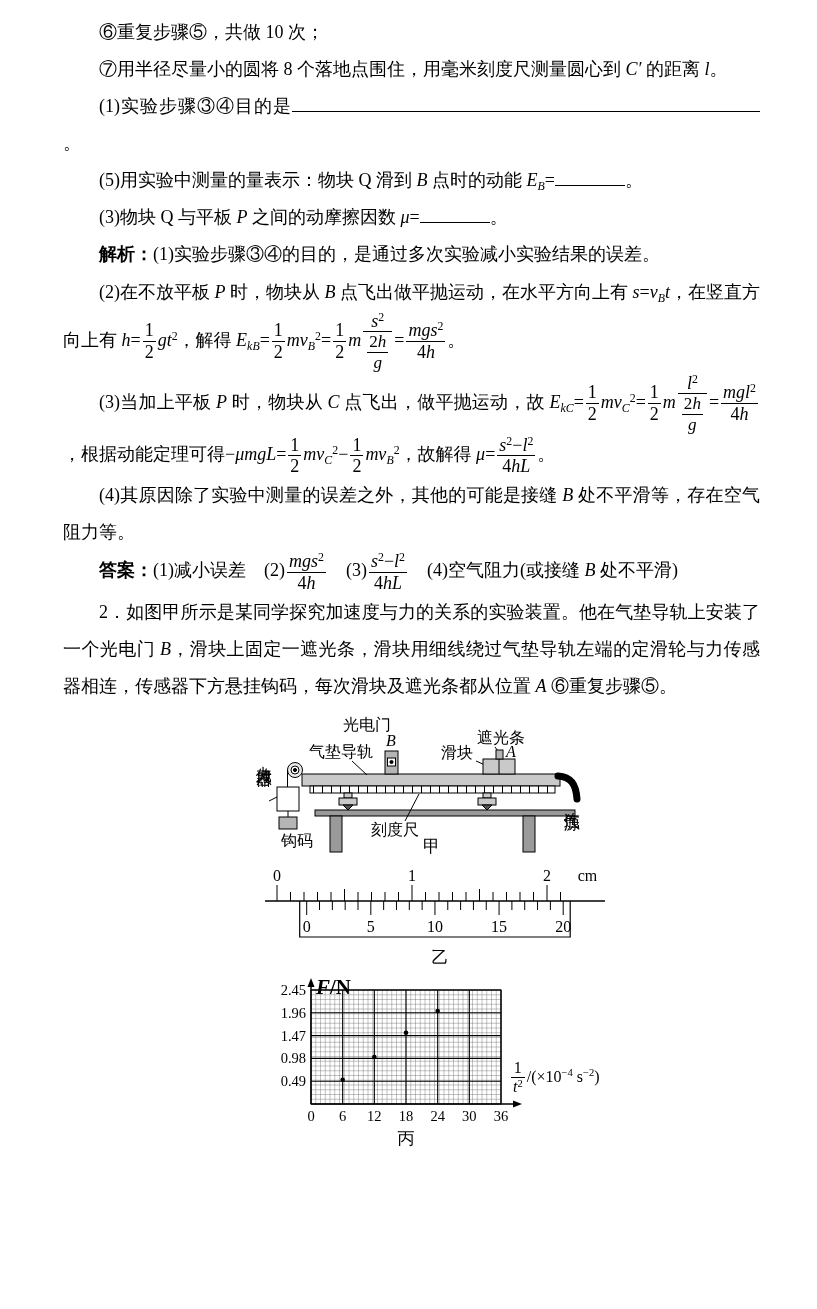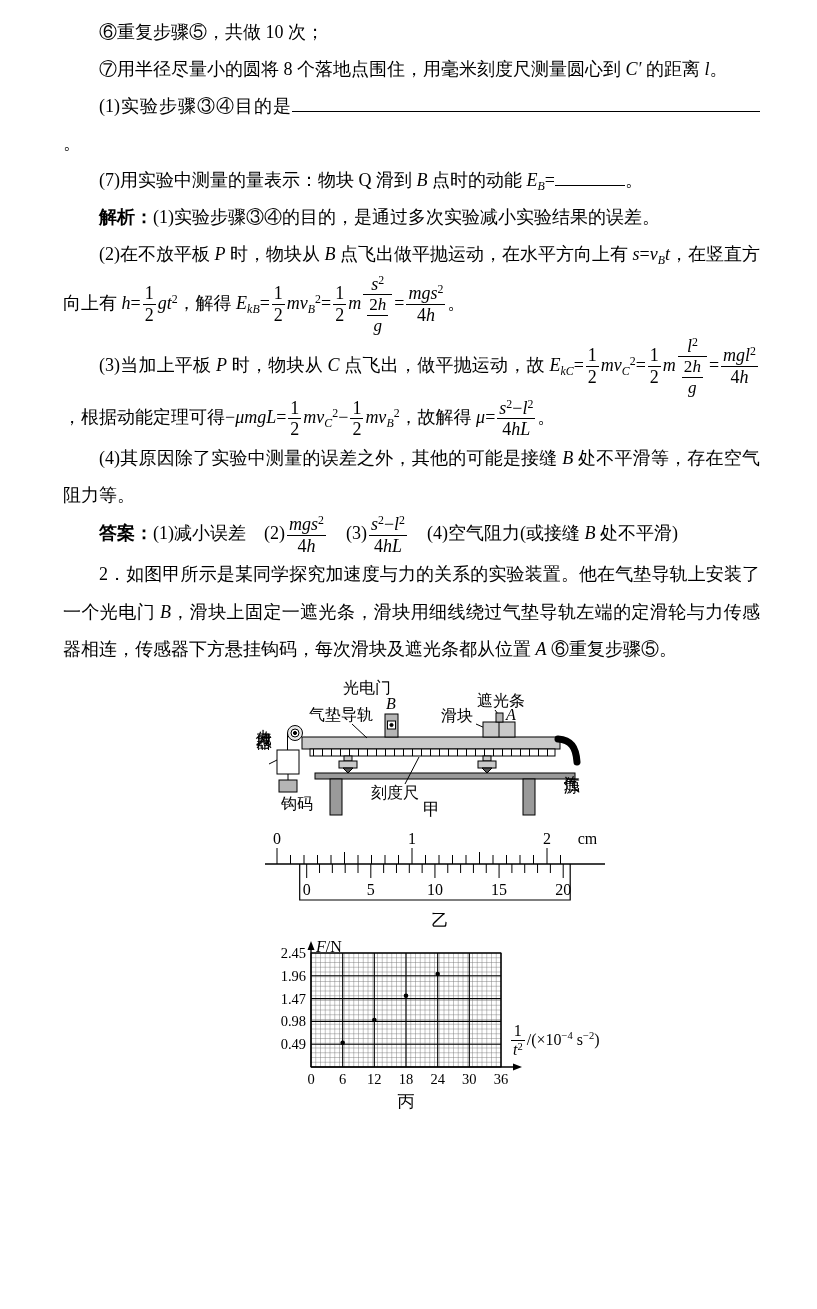--- a/index.html
+++ b/index.html
@@ -24,35 +24,36 @@
   .fig{position:relative;}
   #fig-jia{width:360px;height:140px;margin:12px 0 2px 192px;}
   #fig-yi{width:350px;margin:4px 0 0 202px;}
   #fig-bing{width:400px;height:178px;margin:6px 0 0 202px;}
   .flabel{position:absolute;font-size:16px;line-height:1.05;white-space:nowrap;}
   .em{font-style:italic;font-size:16px;}
   .vert{writing-mode:vertical-rl;text-orientation:upright;letter-spacing:2px;}
   .figcap{font-size:17px;text-align:center;margin:0;}
   #cap-yi{width:350px;}
   #cap-bing{position:absolute;left:46px;top:152px;width:190px;text-align:center;}
-  #chart-ylab{position:absolute;left:51px;top:0px;font-size:16px;}
+  #chart-ylab{position:absolute;left:51px;top:0px;font-size:21px;font-weight:bold;}
   #chart-xlab{position:absolute;left:244px;top:84px;font-size:16px;}
   svg text{font-family:"Liberation Serif","DejaVu Serif",serif;fill:#000;}
   .rtxt{font-size:16px;}
   .ctxt{font-size:14.5px;}
 </style>
 </head>
 <body>
 
 <div class="page">
 
   <p class="para"><span class="tt">⑥重复步骤⑤，共做 10 次；</span></p>
   <p class="para"><span class="tt">⑦用半径尽量小的圆将 8 个落地点围住，用毫米刻度尺测量圆心到 </span><span class="m">C′</span><span class="tt"> 的距离 </span><span class="m">l</span><span class="tt">。</span></p>
   <p class="para"><span class="tt">(1)实验步骤③④目的是</span><span class="bl" style="width: 468px;"></span><span class="tt">。</span></p>
-  <p class="para"><span class="tt">(7)用实验中测量的量表示：物块 Q 滑到 </span><span class="m">B</span><span class="tt"> 点时的动能 </span><span class="m">E</span><span class="ss">B</span><span class="tt">=</span><span class="bl" style="width: 70px;"></span><span class="tt">。</span></p>
+  <p class="para"><span class="tt">(5)用实验中测量的量表示：物块 Q 滑到 </span><span class="m">B</span><span class="tt"> 点时的动能 </span><span class="m">E</span><span class="ss">B</span><span class="tt">=</span><span class="bl" style="width: 70px;"></span><span class="tt">。</span></p>
+  <p class="para"><span class="tt">(3)物块 Q 与平板 </span><span class="m">P</span><span class="tt"> 之间的动摩擦因数 </span><span class="m">μ</span><span class="tt">=</span><span class="bl" style="width: 70px;"></span><span class="tt">。</span></p>
   <p class="para"><span class="bb">解析：</span><span class="tt">(1)实验步骤③④的目的，是通过多次实验减小实验结果的误差。</span></p>
   <p class="para"><span class="tt">(2)在不放平板 </span><span class="m">P</span><span class="tt"> 时，物块从 </span><span class="m">B</span><span class="tt"> 点飞出做平抛运动，在水平方向上有 </span><span class="m">s</span><span class="tt">=</span><span class="m">v</span><span class="ss">B</span><span class="m">t</span><span class="tt">，在竖直方向上有 </span><span class="m">h</span><span class="tt">=</span><span class="frac"><span class="fn"><span class="tt">1</span></span><span class="fd"><span class="tt">2</span></span></span><span class="m">gt</span><span class="sp">2</span><span class="tt">，解得 </span><span class="m">E</span><span class="ss">kB</span><span class="tt">=</span><span class="frac"><span class="fn"><span class="tt">1</span></span><span class="fd"><span class="tt">2</span></span></span><span class="m">mv</span><span class="ss">B</span><span class="sp">2</span><span class="tt">=</span><span class="frac"><span class="fn"><span class="tt">1</span></span><span class="fd"><span class="tt">2</span></span></span><span class="m">m</span><span class="frac"><span class="fn"><span class="m">s</span><span class="sp">2</span></span><span class="fd"><span class="frac"><span class="fn"><span class="tt">2</span><span class="m">h</span></span><span class="fd"><span class="m">g</span></span></span></span></span><span class="tt">=</span><span class="frac"><span class="fn"><span class="m">mgs</span><span class="sp">2</span></span><span class="fd"><span class="tt">4</span><span class="m">h</span></span></span><span class="tt">。</span></p>
   <p class="para"><span class="tt">(3)当加上平板 </span><span class="m">P</span><span class="tt"> 时，物块从 </span><span class="m">C</span><span class="tt"> 点飞出，做平抛运动，故 </span><span class="m">E</span><span class="ss">kC</span><span class="tt">=</span><span class="frac"><span class="fn"><span class="tt">1</span></span><span class="fd"><span class="tt">2</span></span></span><span class="m">mv</span><span class="ss">C</span><span class="sp">2</span><span class="tt">=</span><span class="frac"><span class="fn"><span class="tt">1</span></span><span class="fd"><span class="tt">2</span></span></span><span class="m">m</span><span class="frac"><span class="fn"><span class="m">l</span><span class="sp">2</span></span><span class="fd"><span class="frac"><span class="fn"><span class="tt">2</span><span class="m">h</span></span><span class="fd"><span class="m">g</span></span></span></span></span><span class="tt">=</span><span class="frac"><span class="fn"><span class="m">mgl</span><span class="sp">2</span></span><span class="fd"><span class="tt">4</span><span class="m">h</span></span></span><span class="tt">，根据动能定理可得−</span><span class="m">μmgL</span><span class="tt">=</span><span class="frac"><span class="fn"><span class="tt">1</span></span><span class="fd"><span class="tt">2</span></span></span><span class="m">mv</span><span class="ss">C</span><span class="sp">2</span><span class="tt">−</span><span class="frac"><span class="fn"><span class="tt">1</span></span><span class="fd"><span class="tt">2</span></span></span><span class="m">mv</span><span class="ss">B</span><span class="sp">2</span><span class="tt">，故解得 </span><span class="m">μ</span><span class="tt">=</span><span class="frac"><span class="fn"><span class="m">s</span><span class="sp">2</span><span class="tt">−</span><span class="m">l</span><span class="sp">2</span></span><span class="fd"><span class="tt">4</span><span class="m">hL</span></span></span><span class="tt">。</span></p>
   <p class="para"><span class="tt">(4)其原因除了实验中测量的误差之外，其他的可能是接缝 </span><span class="m">B</span><span class="tt"> 处不平滑等，存在空气阻力等。</span></p>
   <p class="para"><span class="bb">答案：</span><span class="tt">(1)减小误差　(2)</span><span class="frac"><span class="fn"><span class="m">mgs</span><span class="sp">2</span></span><span class="fd"><span class="tt">4</span><span class="m">h</span></span></span><span class="tt">　(3)</span><span class="frac"><span class="fn"><span class="m">s</span><span class="sp">2</span><span class="tt">−</span><span class="m">l</span><span class="sp">2</span></span><span class="fd"><span class="tt">4</span><span class="m">hL</span></span></span><span class="tt">　(4)空气阻力(或接缝 </span><span class="m">B</span><span class="tt"> 处不平滑)</span></p>
   <p class="para"><span class="tt">2．如图甲所示是某同学探究加速度与力的关系的实验装置。他在气垫导轨上安装了一个光电门 </span><span class="m">B</span><span class="tt">，滑块上固定一遮光条，滑块用细线绕过气垫导轨左端的定滑轮与力传感器相连，传感器下方悬挂钩码，每次滑块及遮光条都从位置 </span><span class="m">A</span><span class="tt"> ⑥重复步骤⑤。</span></p>
 
   <div class="fig" id="fig-jia">
     <svg width="360" height="140" viewBox="0 0 360 140">
       <g stroke="#000" stroke-width="1">

